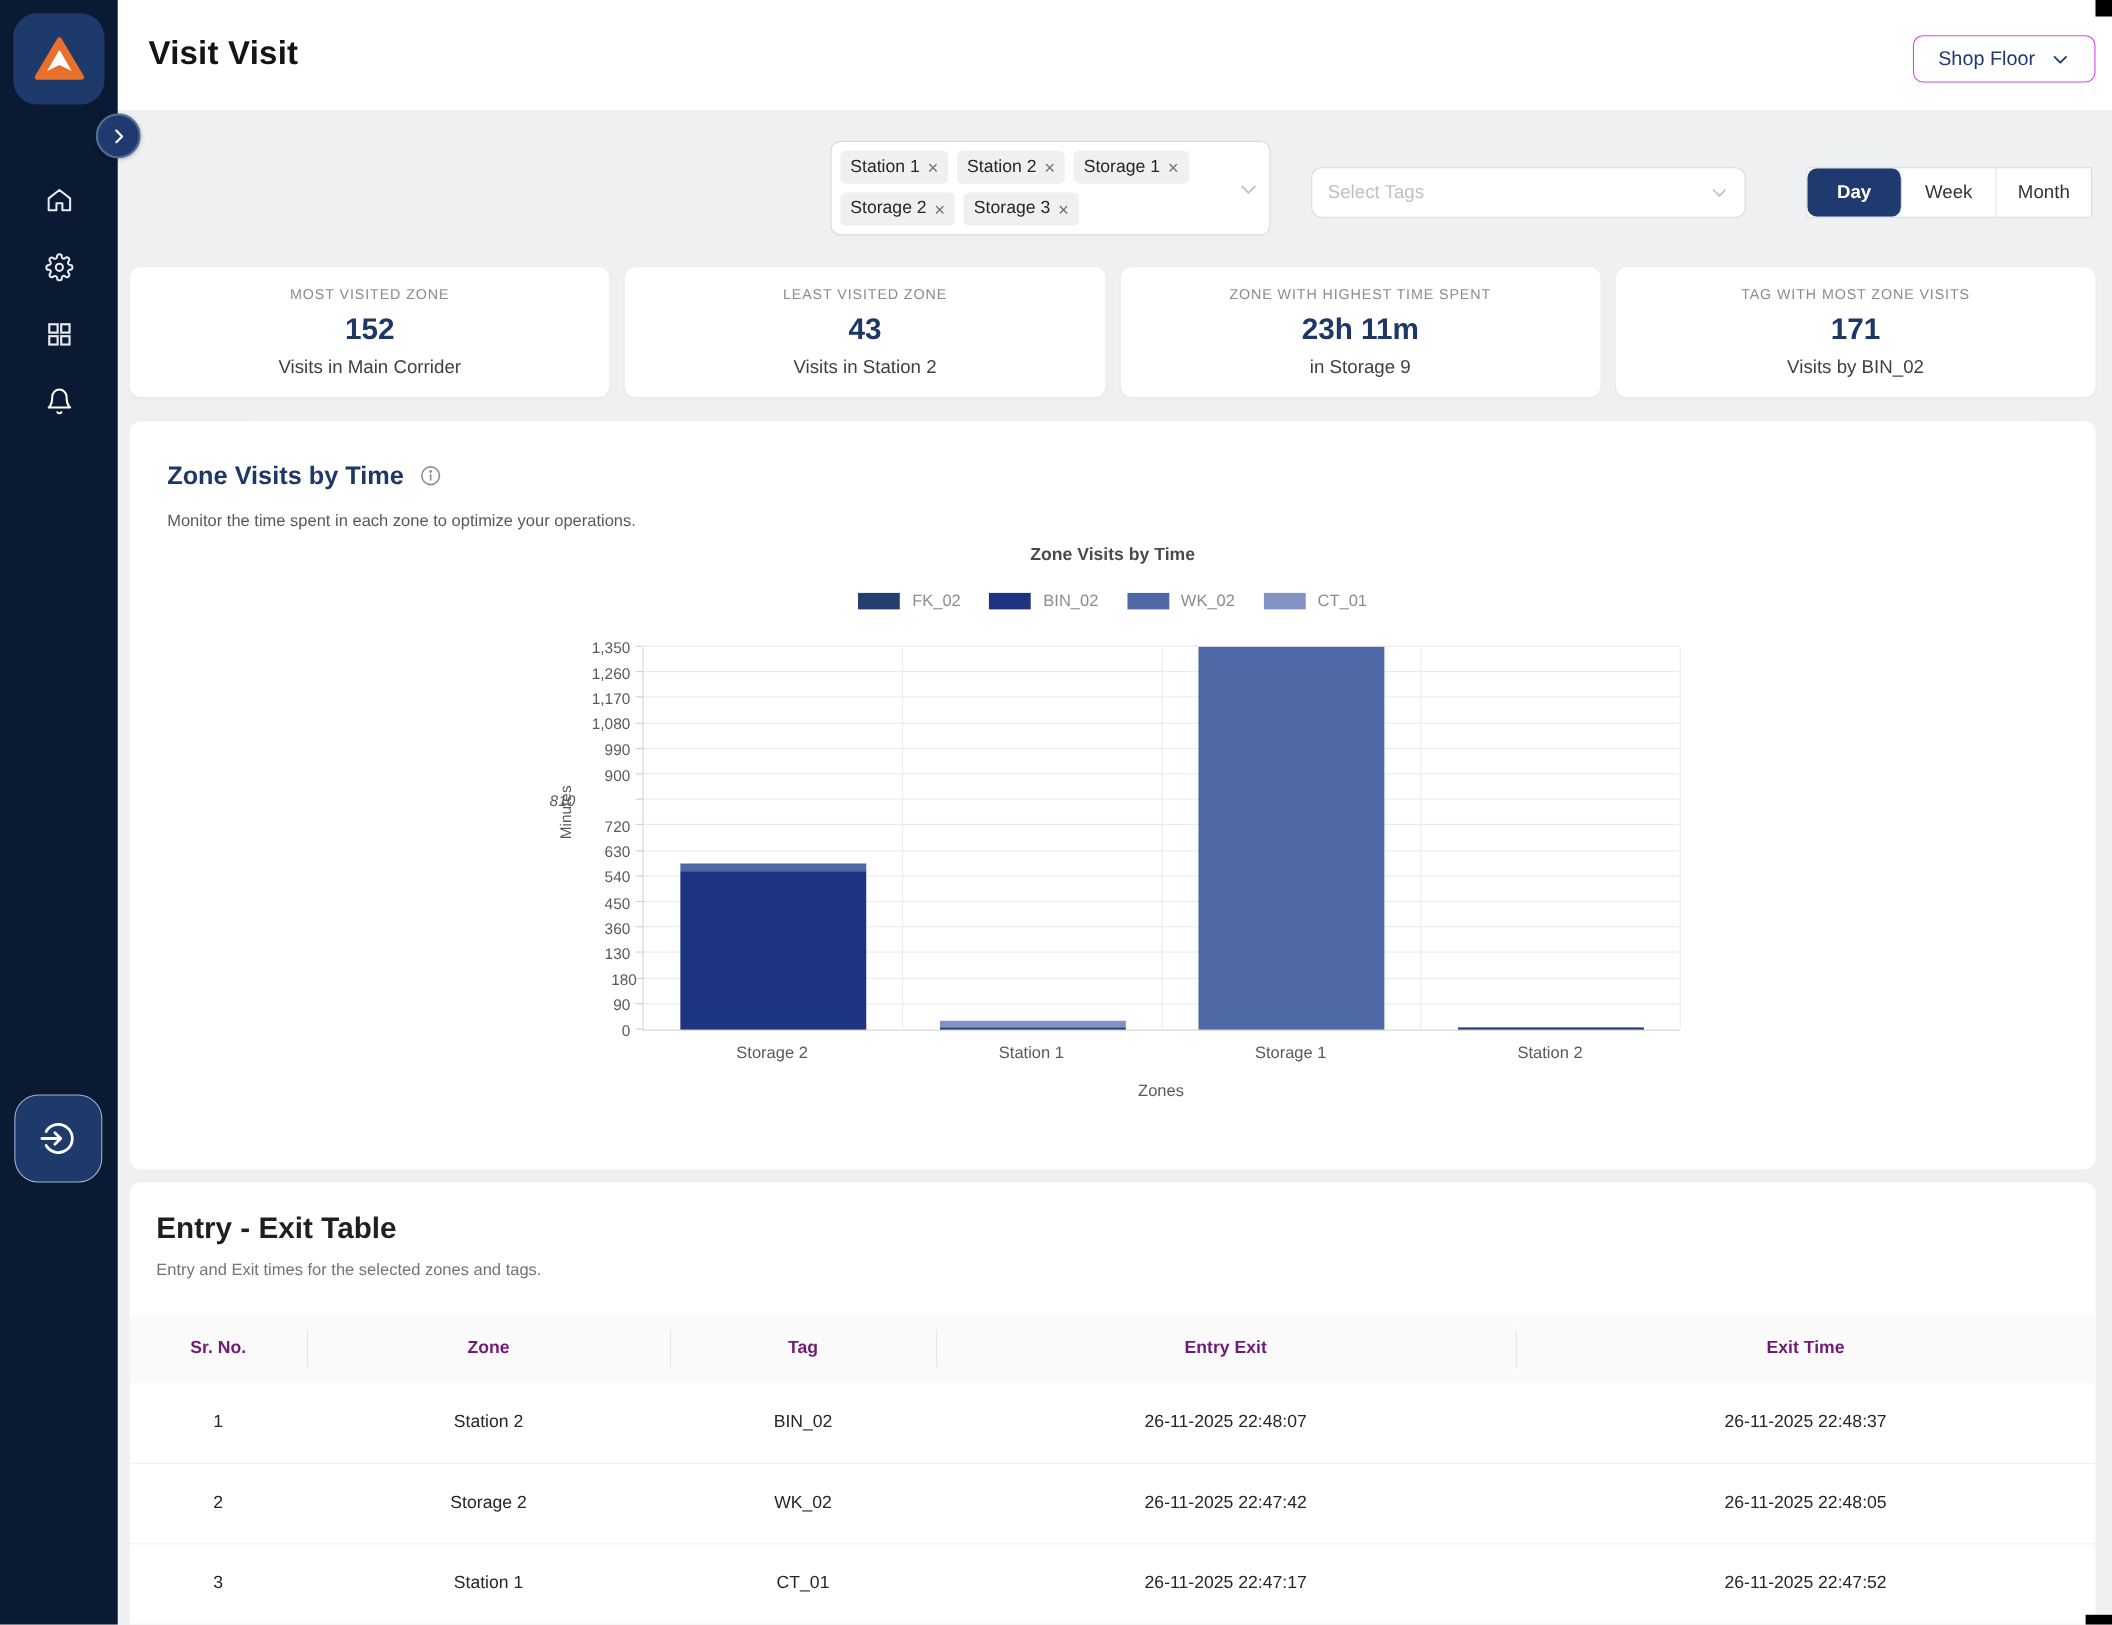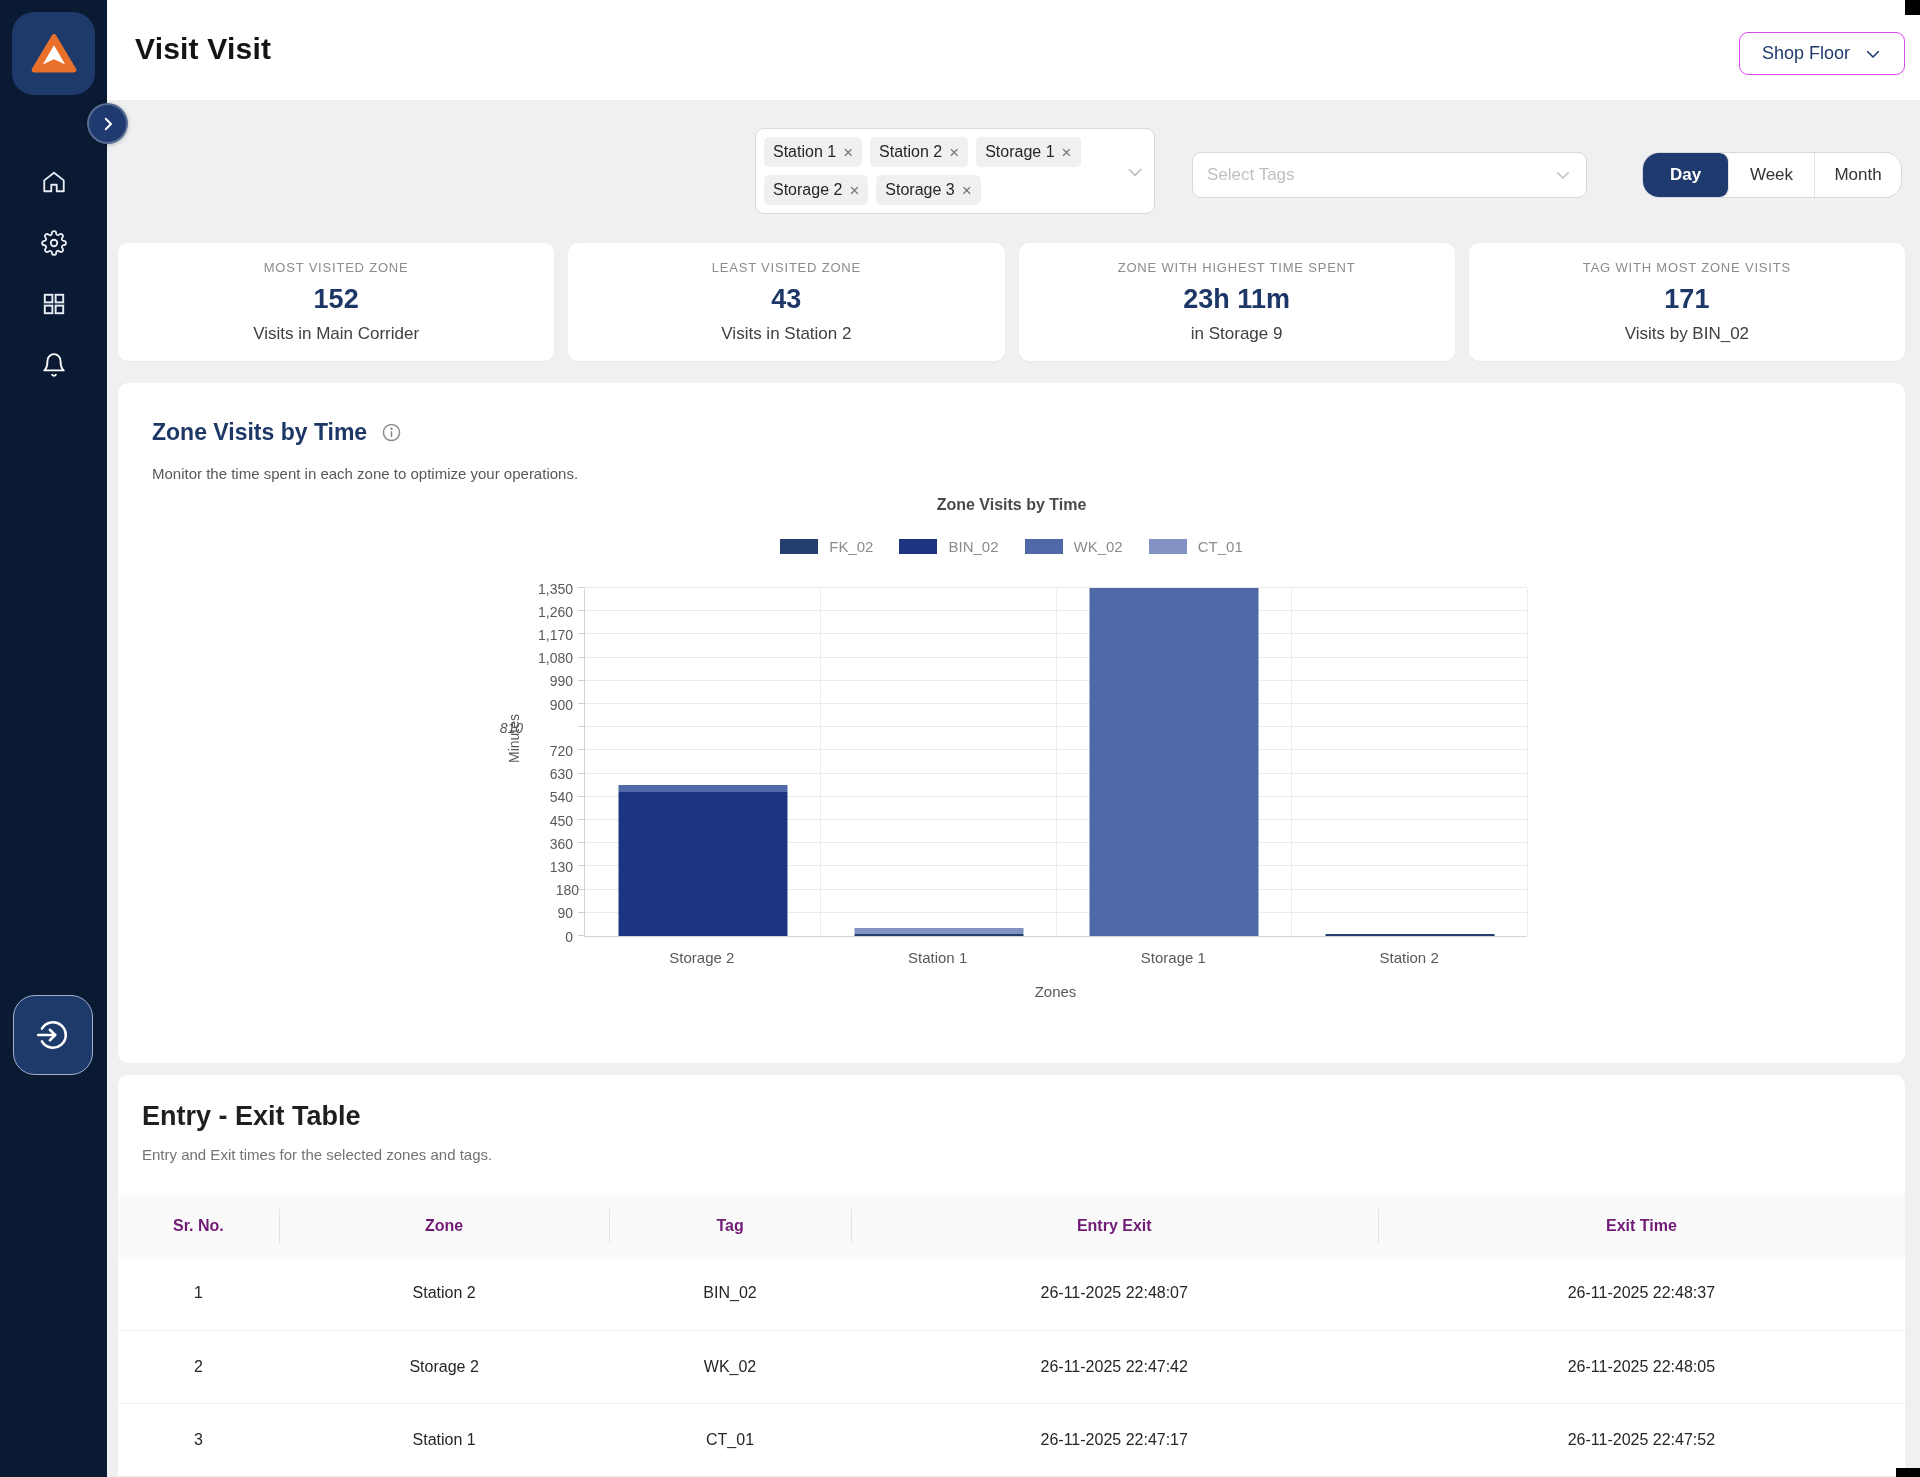--- a/index.html
+++ b/index.html
@@ -73,21 +73,21 @@
   .chip .chip-x { color:#737373; font-size:17px; line-height:1; cursor:pointer; }
   .select-input {
     position:absolute; left:1085px; top:52px; width:395px; height:46px;
     background:#fff; border:1px solid #d9d9d9; border-radius:9px;
     display:flex; align-items:center; justify-content:space-between;
     padding:0 14px; cursor:pointer;
   }
   .select-input .ph { color:#bfbfbf; font-size:17px; }
   .period-toggle {
     position:absolute; right:18px; top:52px; height:46px;
-    display:flex; background:#fff; border:1px solid #d9d9d9; border-radius:17px;
+    display:flex; background:#fff; border:1px solid #d9d9d9; border-radius:0;
     overflow:hidden;
   }
   .period-seg {
     min-width:86px; padding:0 16px; display:flex; align-items:center; justify-content:center;
     font-size:17px; color:#333; cursor:pointer; border-right:1px solid #e4e4e4;
   }
   .period-seg:last-child { border-right:none; }
   .period-seg.active { background:#1e3a6e; color:#fff; border-radius:9px; font-weight:bold; }
 
   

